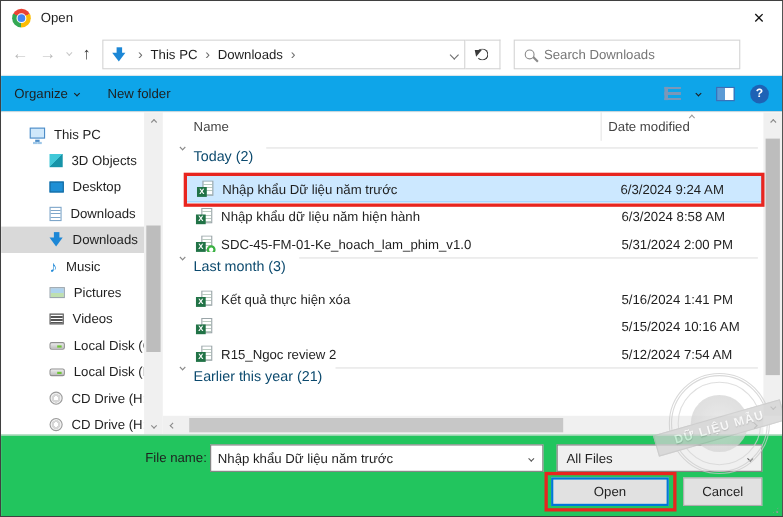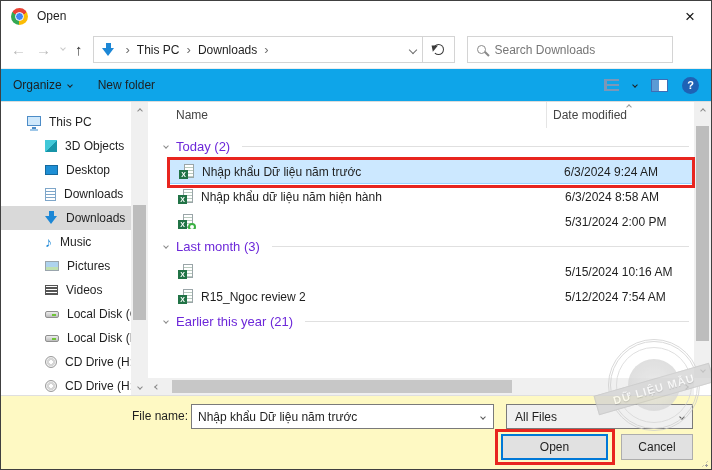--- a/index.html
+++ b/index.html
@@ -82,40 +82,40 @@
 
   
   .filelist { position:relative; flex:1; display:flex; flex-direction:column; overflow:hidden; }
   .colheader { position:relative; height:26px; display:flex; align-items:center; color:#444; flex:0 0 auto; }
   .col-name { padding-left:28px; flex:1; }
   .col-date { width:148px; border-left:1px solid #e5e5e5; padding-left:6px; height:100%; display:flex; align-items:center; }
   .sort-chev { position:absolute; top:3px; right:80px; border-color:#9a9a9a; }
   .hdr-spacer { width:17px; }
 
   .rows { flex:1; padding-top:6px; overflow:hidden; }
-  .ghead { height:25px; display:flex; align-items:center; gap:8px; padding-left:16px; color:#6d28d9; font-size:13px; }
+  .ghead { height:25px; display:flex; align-items:flex-start; gap:8px; padding-left:16px; color:#0c4a6e; font-size:13px; }
   .ghead .chev { border-color:#8a8a8a; margin-top:-2px; }
   .grule { flex:1; border-top:1px solid #e0e0e0; margin:0 22px 0 4px; }
   .frow { height:25px; display:flex; align-items:center; margin:0 18px 0 20px; padding-left:10px; }
   .frow.selected { background:#cce8ff; border:1px solid #99d1ff; }
   .fname { flex:1; display:flex; align-items:center; gap:8px; overflow:hidden; white-space:nowrap; }
   .fdate { width:128px; flex:0 0 auto; color:#1f1f1f; }
   .xlicon { position:relative; width:15px; height:15px; flex:0 0 auto; }
   .xlicon .page { position:absolute; right:0; top:0; width:10px; height:14px; background:repeating-linear-gradient(to bottom,#fff 0 2px,#b9cbbf 2px 3px); border:1px solid #9aa5a8; }
   .xlicon .xbox { position:absolute; left:0; bottom:0; width:9px; height:9px; background:#217346; color:#fff; font-size:7px; font-weight:bold; display:flex; align-items:center; justify-content:center; }
   .sync-badge { position:absolute; right:-3px; bottom:-2px; width:8px; height:8px; border-radius:50%; background:#fff; border:2px solid #3bb143; }
 
   .vscroll { position:absolute; right:0; top:0; width:17px; height:276px; background:#f0f0f0; }
   .v-thumb { position:absolute; left:2px; top:24px; width:13px; height:215px; background:#bdbdbd; }
   .hscroll { position:absolute; left:0; bottom:0; height:17px; right:17px; background:#f0f0f0; display:flex; align-items:center; }
   .h-thumb { position:absolute; left:24px; top:2px; height:13px; width:340px; background:#c7c7c7; }
   .hs-btn { position:absolute; top:0; width:17px; height:17px; display:flex; align-items:center; justify-content:center; }
 
   
-  .footer { position:relative; height:75px; background:#fef9c3; border-top:1px solid #dfdfdf; }
+  .footer { position:relative; height:75px; background:#22c55e; border-top:1px solid #dfdfdf; }
   .footer .label { position:absolute; top:13px; left:131px; }
   .fn-input-wrap { position:absolute; top:8px; left:190px; width:303px; height:25px; border:1px solid #7a7a7a; background:#fff; display:flex; align-items:center; }
   .fn-input { flex:1; border:none; outline:none; font:inherit; padding:0 6px; color:#1f1f1f; background:transparent; }
   .combo-chev { margin-right:8px; border-color:#5a5a5a; }
   .type-combo { position:absolute; top:8px; left:505px; width:187px; height:25px; border:1px solid #7a7a7a; background:#f0f0f0; display:flex; align-items:center; padding-left:8px; }
   .type-combo .combo-chev { margin-left:auto; }
   .btn { position:absolute; height:26px; background:#e1e1e1; display:flex; align-items:center; justify-content:center; font:inherit; }
   .btn-open { top:38px; left:500px; width:107px; border:2px solid #0078d7; }
   .btn-cancel { top:38px; left:620px; width:72px; border:1px solid #adadad; }
   .grip { position:absolute; right:2px; bottom:2px; width:8px; height:8px;
@@ -288,30 +288,41 @@
         </div>
 
 
         <div class="frow">
           <span class="fname">
             <span class="xlicon">
                 <span class="page"></span>
                 <span class="xbox">X</span>
                 <span class="sync-badge"></span>
               </span>
+            <span>SDC-45-FM-01-Ke_hoach_lam_phim_v1.0</span>
           </span>
           <span class="fdate">5/31/2024 2:00 PM</span>
         </div>
 
         <div class="ghead">
           <span class="chev down sm"></span>
           <span>Last month (3)</span>
           <span class="grule"></span>
         </div>
 
+        <div class="frow">
+          <span class="fname">
+            <span class="xlicon">
+                <span class="page"></span>
+                <span class="xbox">X</span>
+              </span>
+            <span>Kết quả thực hiện xóa</span>
+          </span>
+          <span class="fdate">5/16/2024 1:41 PM</span>
+        </div>
 
         <div class="frow">
           <span class="fname">
             <span class="xlicon">
                 <span class="page"></span>
                 <span class="xbox">X</span>
               </span>
           </span>
           <span class="fdate">5/15/2024 10:16 AM</span>
         </div>

